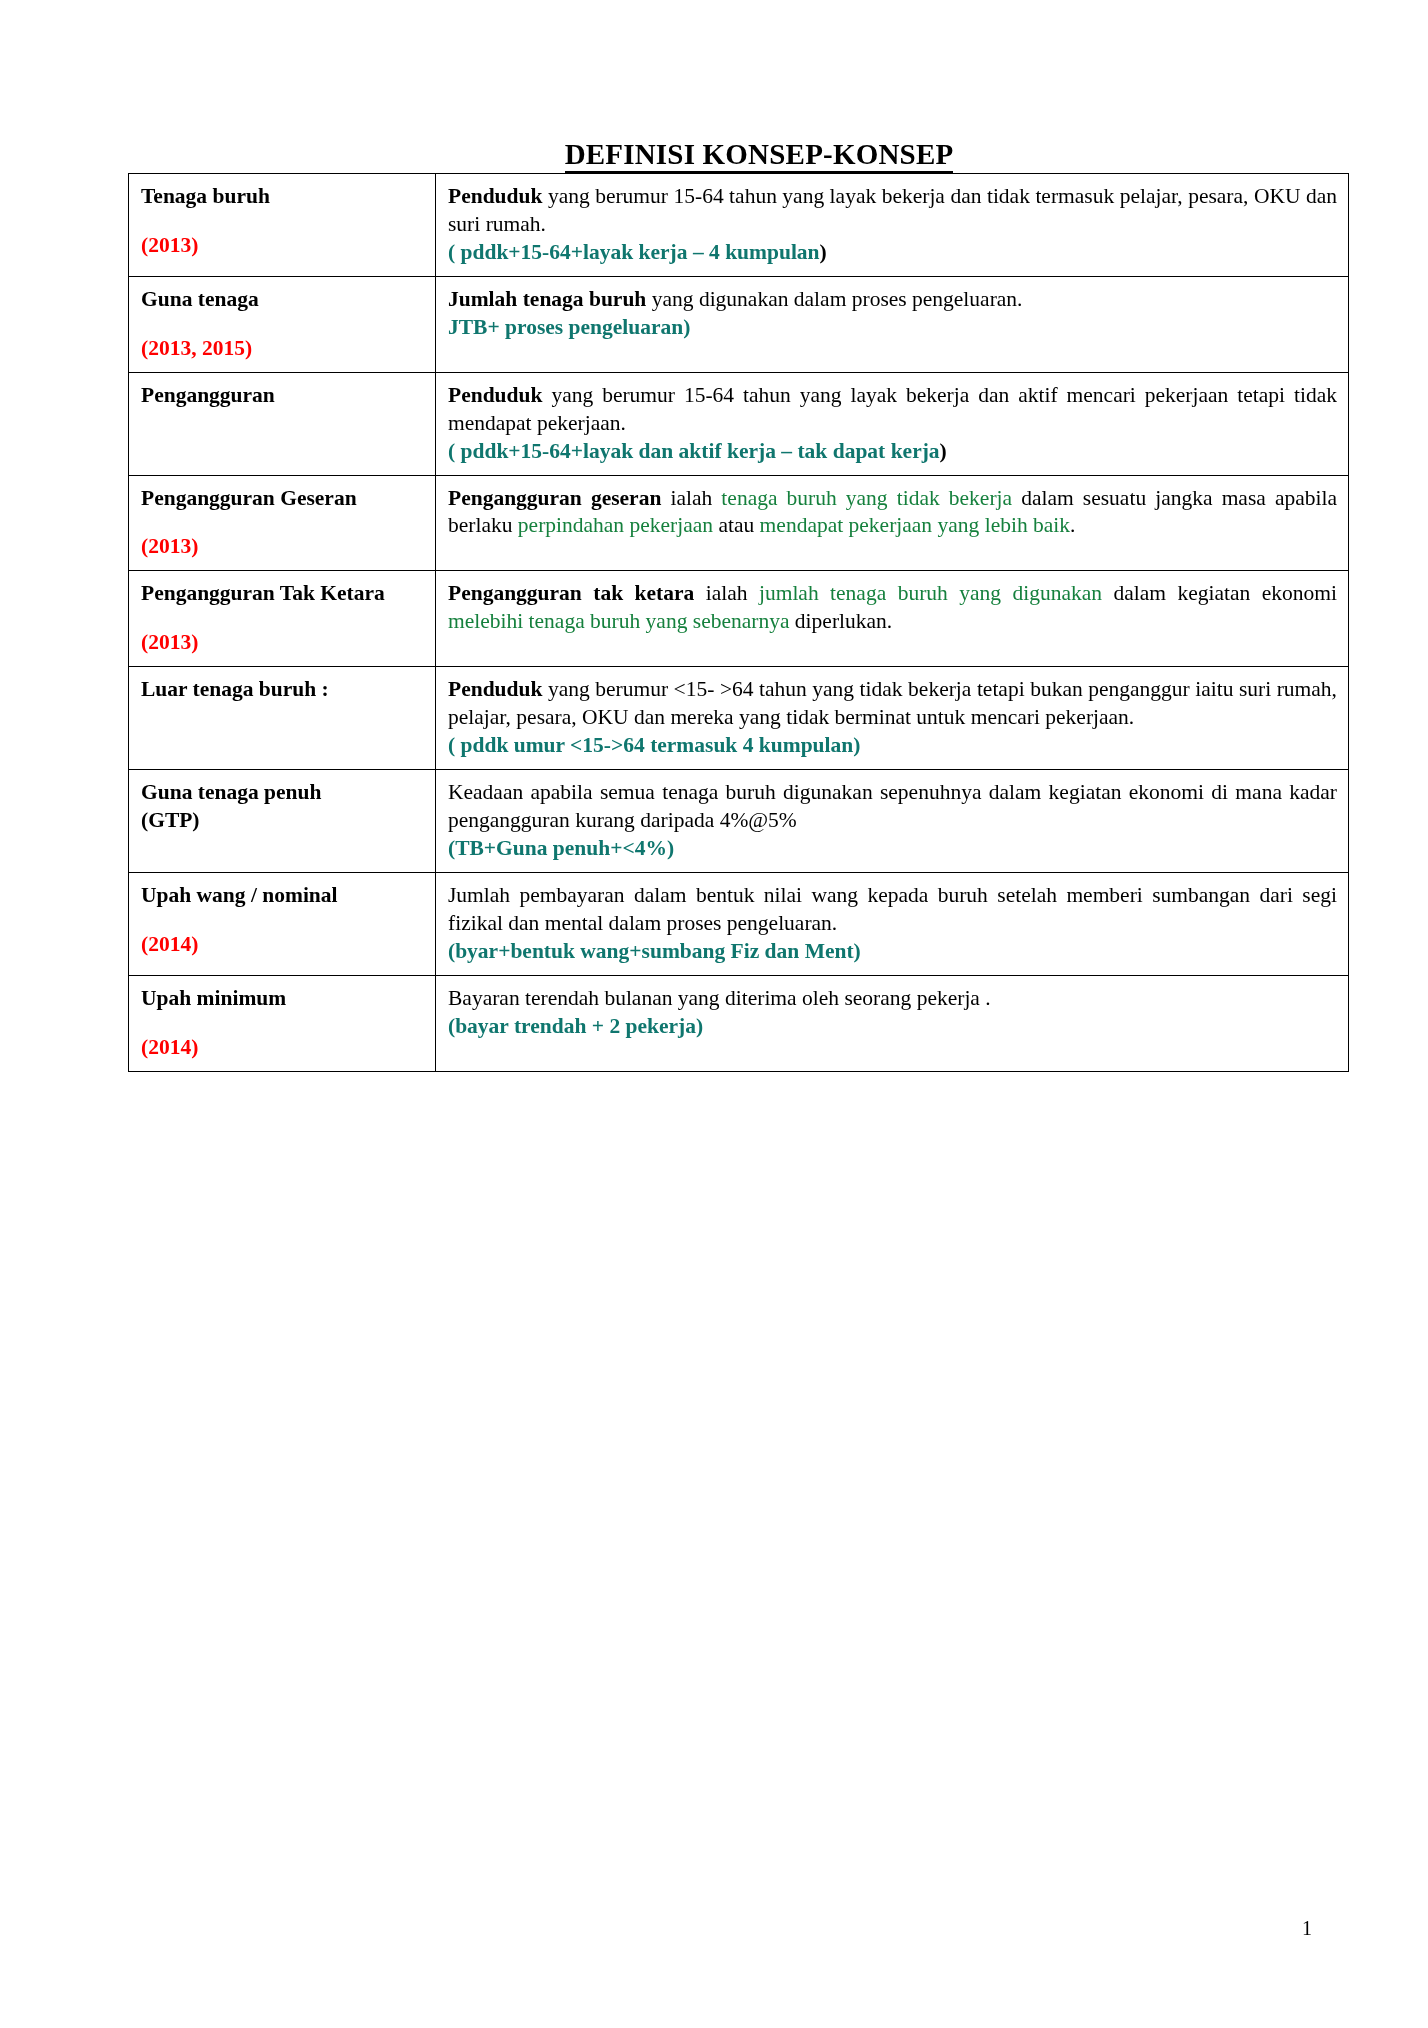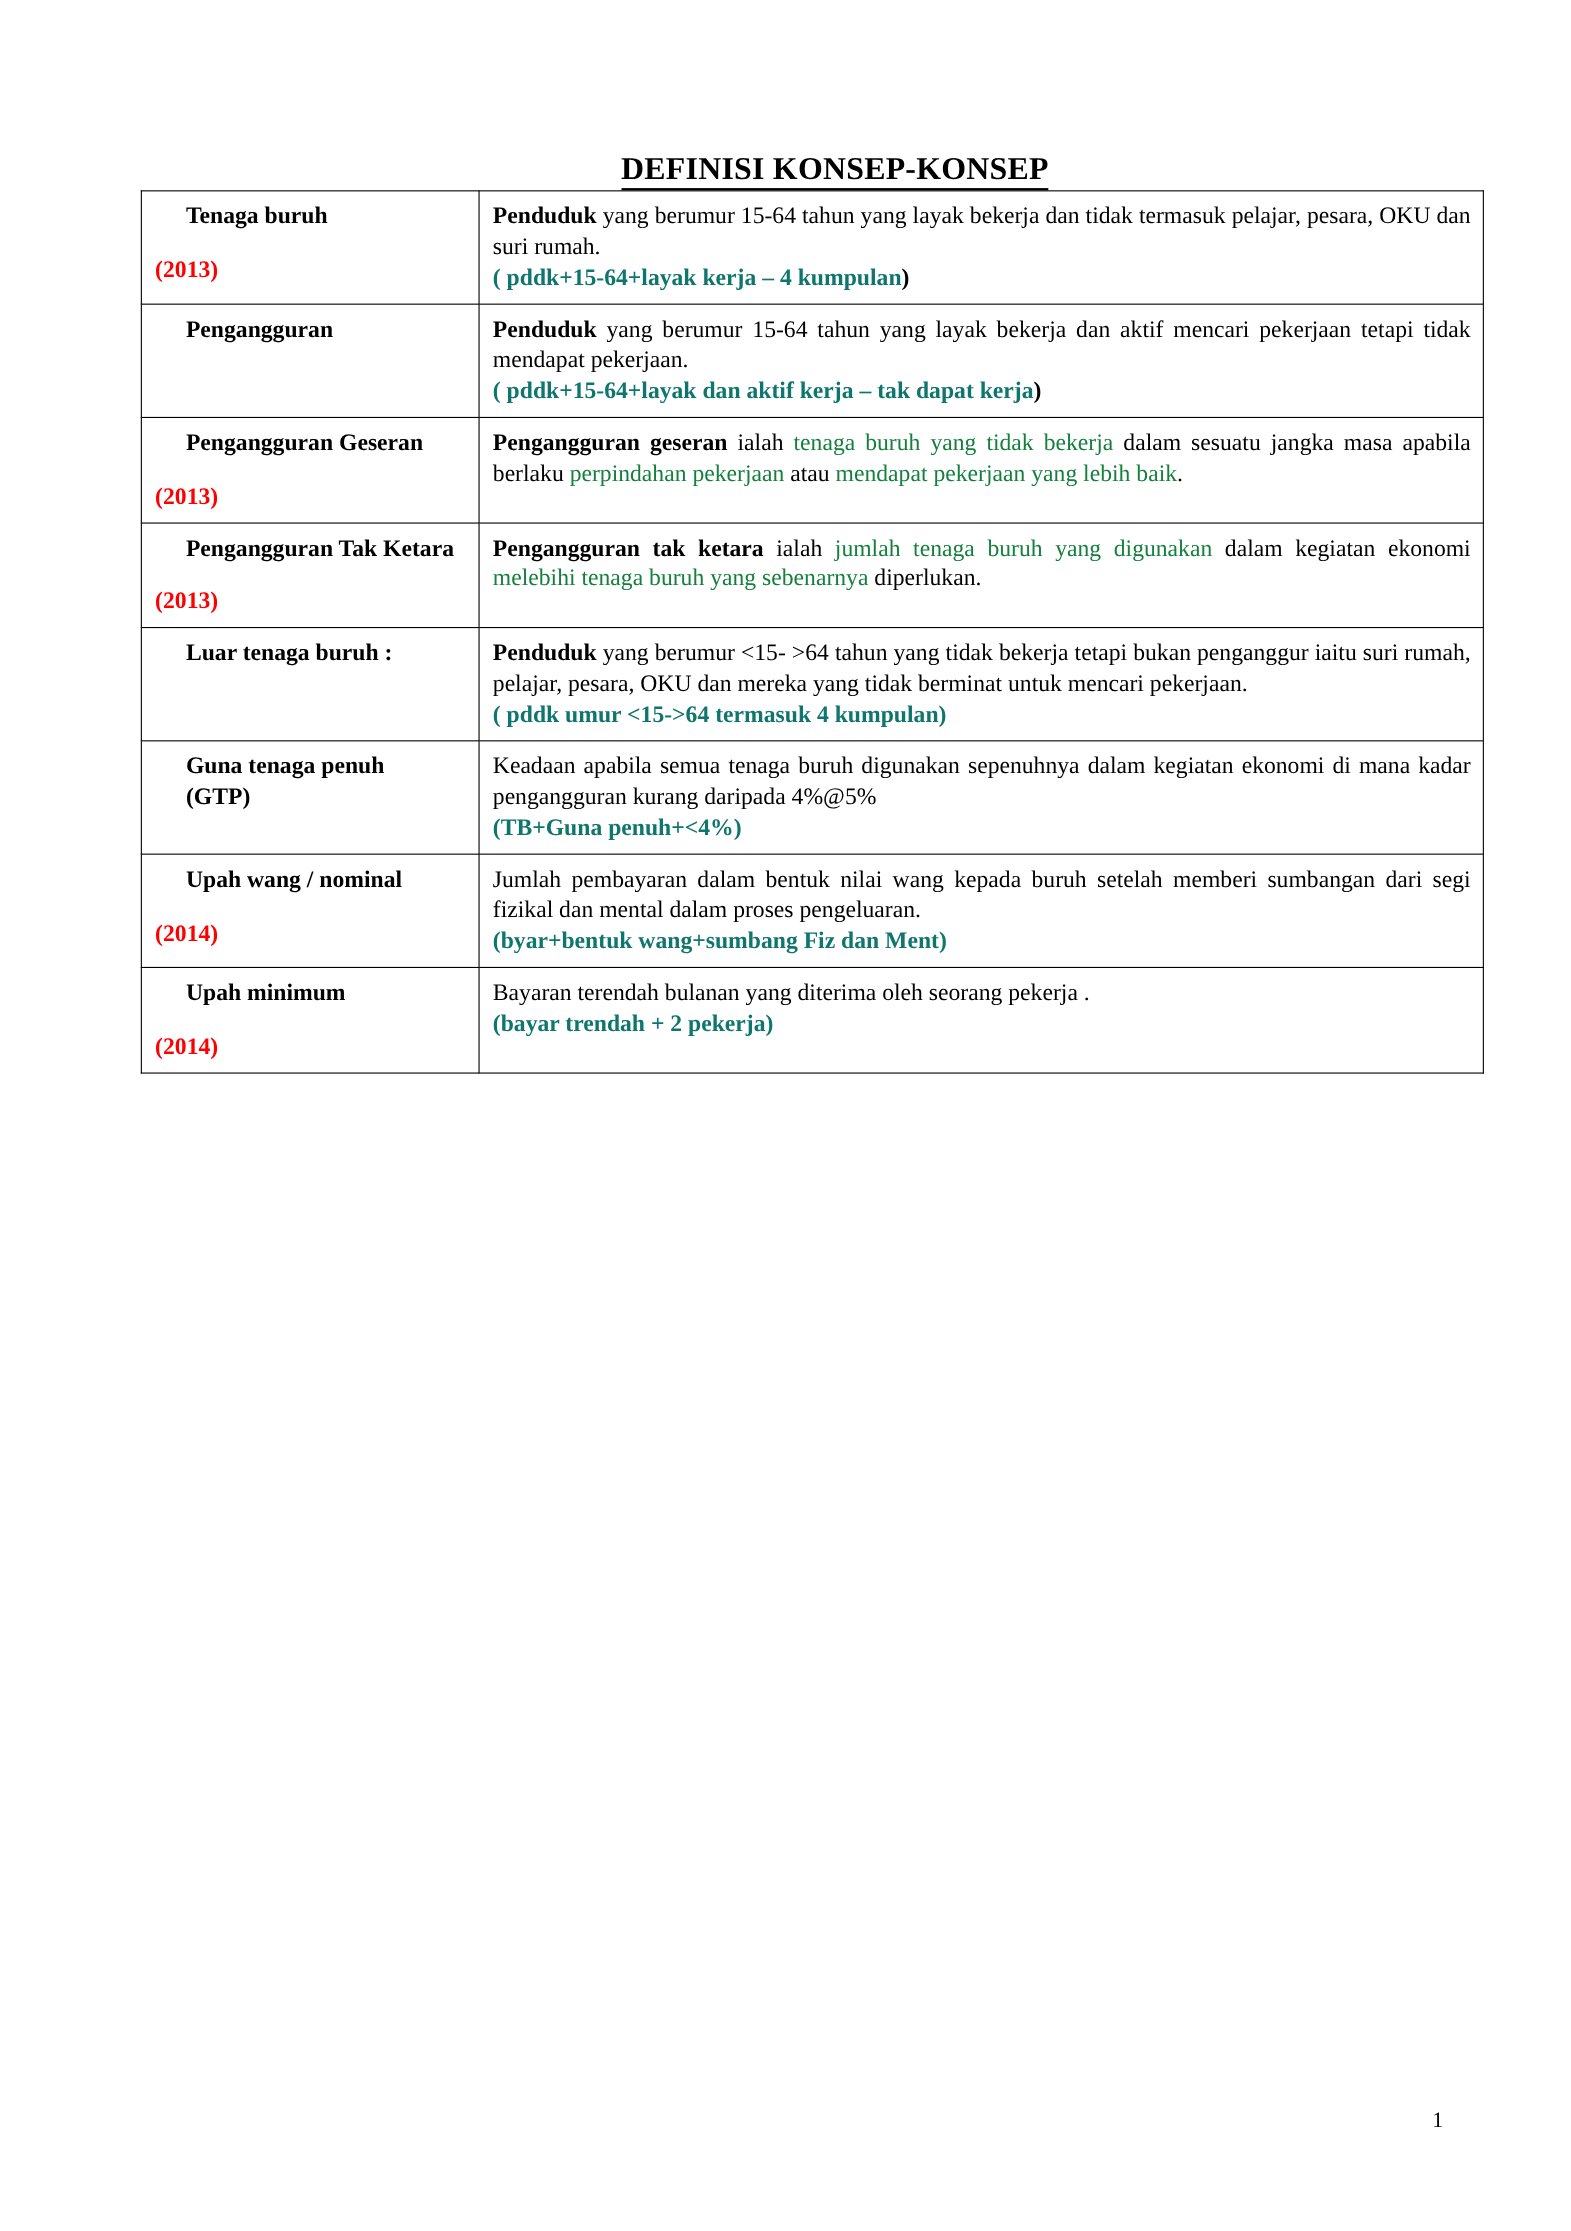--- a/index.html
+++ b/index.html
@@ -78,21 +78,20 @@
     font-weight: bold;
   }
   .term-year {
     color: #FF0000;
     font-weight: bold;
     display: block;
     margin-top: 21px;
   }
   .term-name {
     display: block;
-    margin-left: 28px;
   }
   .pad-bottom-1 { padding-bottom: 34px; }
   .pad-bottom-2 { padding-bottom: 14px; }
   .pad-bottom-3 { padding-bottom: 26px; }
   .page-number {
     position: absolute;
     right: 116px;
     bottom: 88px;
     font-size: 20px;
     font-family: "Liberation Serif", "DejaVu Serif", serif;
@@ -114,20 +113,30 @@
         <td class="term-cell pad-bottom-1">
           <span class="term-name">Tenaga buruh</span>
           <span class="term-year">(2013)</span>
         </td>
         <td class="def-cell">
           <span class="bold">Penduduk</span><span> yang berumur 15-64 tahun yang layak bekerja dan tidak termasuk pelajar, pesara, OKU dan suri rumah.</span><br>
           <span class="red-b">( pddk+15-64+layak kerja – 4 kumpulan</span><span class="bk">)</span>
         </td>
       </tr>
 
+      <tr>
+        <td class="term-cell pad-bottom-2">
+          <span class="term-name">Guna tenaga</span>
+          <span class="term-year">(2013, 2015)</span>
+        </td>
+        <td class="def-cell">
+          <span class="bold">Jumlah tenaga buruh</span><span> yang digunakan dalam proses pengeluaran.</span><br>
+          <span class="red-b">JTB+ proses pengeluaran)</span>
+        </td>
+      </tr>
 
       <tr>
         <td class="term-cell pad-bottom-1">
           <span class="term-name">Pengangguran</span>
         </td>
         <td class="def-cell">
           <span class="bold">Penduduk</span><span> yang berumur 15-64 tahun yang layak bekerja dan aktif mencari pekerjaan tetapi tidak mendapat pekerjaan.</span><br>
           <span class="red-b">( pddk+15-64+layak dan aktif kerja – tak dapat kerja</span><span class="bk">)</span>
         </td>
       </tr>

